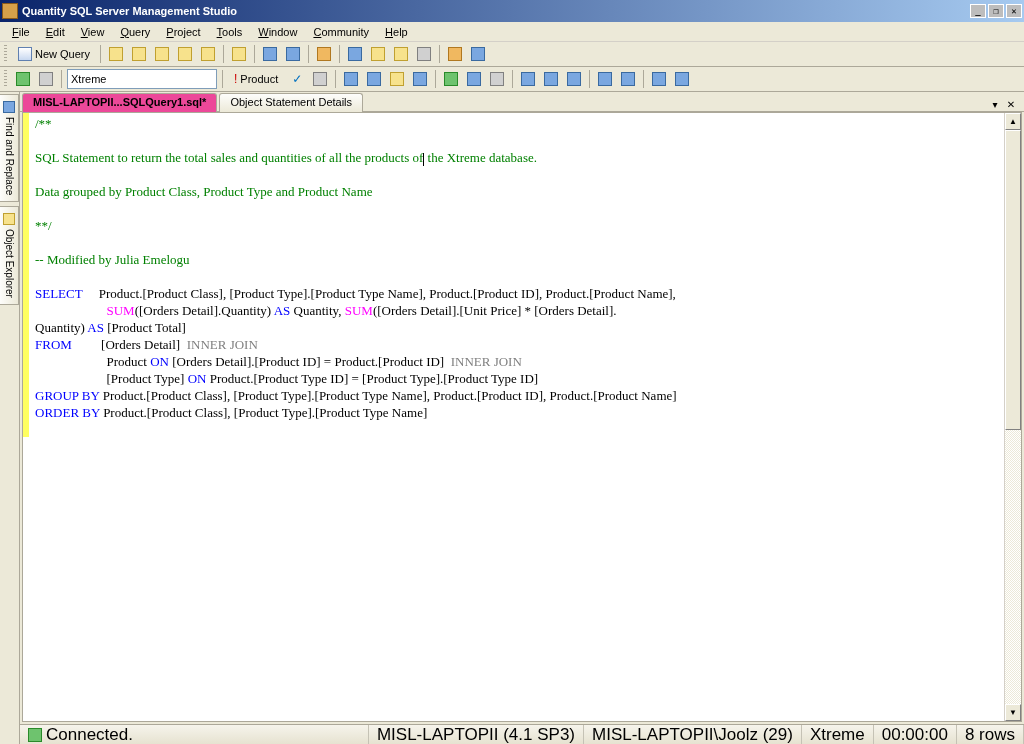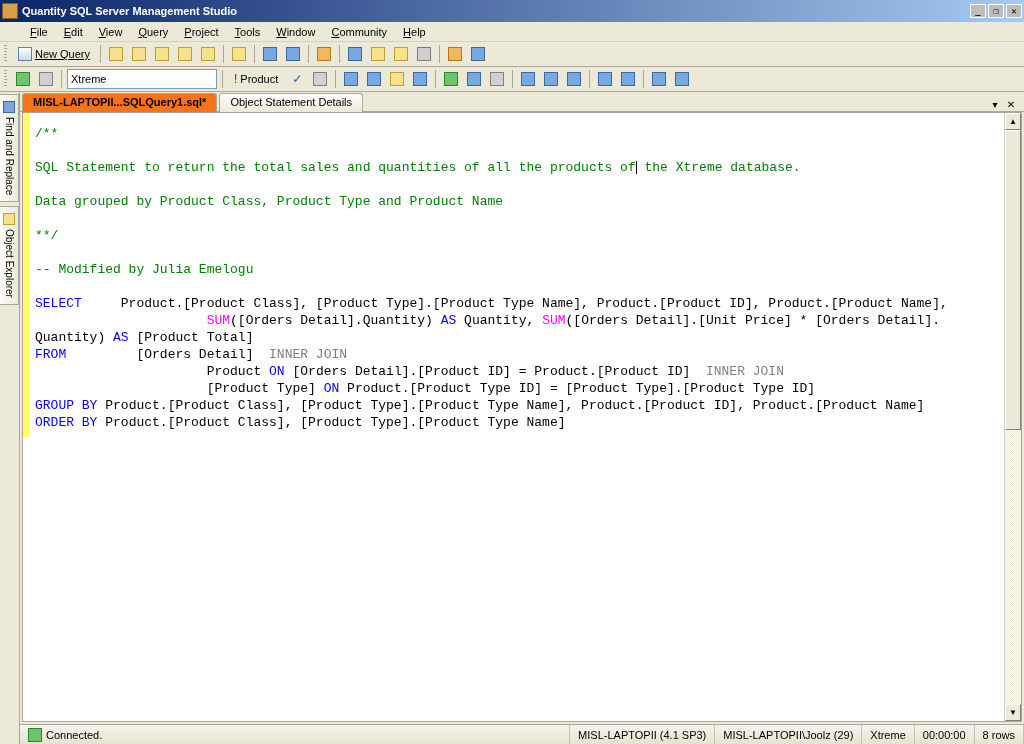--- a/index.html
+++ b/index.html
@@ -3,21 +3,21 @@
 <meta charset="utf-8">
 <style>
 * { margin:0; padding:0; box-sizing:border-box; }
 body { font-family: Tahoma, sans-serif; font-size:11px; background:#ece9d8; width:1024px; height:744px; overflow:hidden; position:relative; }
 
 .titlebar { height:22px; background:linear-gradient(to right,#0a246a,#a6caf0); color:#fff; display:flex; align-items:center; padding:0 2px; font-weight:bold; font-size:11px; }
 .titlebar .ticon { width:16px; height:16px; background:#d6a04a; margin-right:4px; display:inline-block; border:1px solid #8a5a1a; }
 .titlebar .spacer { flex:1; }
 .titlebar .winbtn { width:16px; height:14px; background:#bdbdbd; border:1px solid #fff; margin-left:2px; display:flex; align-items:center; justify-content:center; font-size:9px; font-family:monospace; color:#000; }
 
-.menubar { height:20px; background:#ece9d8; display:flex; align-items:center; padding:0 24px; gap:4px; border-bottom:1px solid #d4d0c8; }
+.menubar { height:20px; background:#ece9d8; display:flex; align-items:center; padding:0 6px; gap:4px; border-bottom:1px solid #d4d0c8; }
 .menubar span { padding:2px 6px; cursor:default; }
 .menubar span u { text-decoration:underline; }
 
 .toolbar { background:#ece9d8; border-bottom:1px solid #aca899; padding:2px 4px; display:flex; align-items:center; gap:3px; flex-wrap:wrap; min-height:24px; }
 .grip { width:3px; height:18px; background:repeating-linear-gradient(to bottom,#aca899 0,#aca899 1px,transparent 1px,transparent 3px); margin-right:3px; }
 .tbtn { width:20px; height:20px; display:flex; align-items:center; justify-content:center; border:1px solid transparent; }
 .nq-btn { display:flex; align-items:center; height:20px; padding:0 4px; gap:3px; border:1px solid transparent; }
 .dbcombo { width:150px; height:20px; background:#fff; border:1px solid #7f9db9; padding:1px 3px; font-size:11px; }
 .exec-btn { display:flex; align-items:center; height:20px; padding:0 5px; gap:3px; border:1px solid transparent; }
 .sep { width:1px; height:18px; background:#aca899; margin:0 2px; }
@@ -31,39 +31,39 @@
 .i-sql { background:linear-gradient(#fff,#c8d8f0); border:1px solid #6080b0; }
 
 .workspace { position:relative; height:652px; background:#ece9d8; display:flex; }
 .sidetabs { width:20px; background:#ece9d8; border-right:1px solid #aca899; display:flex; flex-direction:column; padding-top:2px; }
 .sidetab { writing-mode:vertical-rl; text-orientation:mixed; background:linear-gradient(to right,#fdfdfb,#ece9d8); border:1px solid #aca899; border-left:none; padding:6px 2px; font-size:10px; margin-bottom:4px; display:flex; align-items:center; gap:4px; }
 .sidetab .sicn { width:12px; height:12px; transform:rotate(90deg); }
 
 .main { flex:1; display:flex; flex-direction:column; background:#ece9d8; }
 .tabrow { height:20px; display:flex; align-items:flex-end; padding:0 2px; background:#ece9d8; position:relative; border-bottom:1px solid #aca899; }
 .tab { height:19px; padding:2px 10px; background:linear-gradient(#fdfdfb,#ece9d8); border:1px solid #aca899; border-bottom:none; border-radius:3px 3px 0 0; font-size:11px; margin-right:2px; position:relative; top:1px; }
-.tab.active { background:#f97316; font-weight:bold; z-index:2; }
+.tab.active { background:#ec4899; font-weight:bold; z-index:2; }
 .tabrow .tabctrl { margin-left:auto; display:flex; gap:2px; padding-right:4px; }
 .tabrow .tabctrl span { width:14px; height:14px; display:flex; align-items:center; justify-content:center; font-size:10px; }
 
 .editor-wrap { flex:1; display:flex; background:#fff; border:1px solid #aca899; margin:0 2px 2px 2px; }
-.editor { flex:1; position:relative; font-family:Liberation Mono, monospace; font-size:13px; line-height:17px; padding:12px 4px; overflow:hidden; }
+.editor { flex:1; position:relative; font-family:Liberation Serif, serif; font-size:13px; line-height:17px; padding:2px 4px; overflow:hidden; }
 .editor .ylbar { position:absolute; left:0; top:0; width:6px; background:#ffff60; }
 .editor-content { margin-left:8px; white-space:pre; color:#000; }
 .c-green { color:#008000; }
 .c-blue { color:#0000ff; }
 .c-magenta { color:#ff00ff; }
 .c-gray { color:#808080; }
 
 .vscroll { width:17px; background:#ece9d8; border-left:1px solid #d4d0c8; position:relative; display:flex; flex-direction:column; }
 .vscroll .arrow { height:17px; background:#ece9d8; border:1px solid #fff; border-right-color:#808080; border-bottom-color:#808080; display:flex; align-items:center; justify-content:center; font-size:8px; }
 .vscroll .thumb-track { flex:1; background:repeating-conic-gradient(#fff 0% 25%,#ece9d8 0% 50%) 50% /2px 2px; }
 .vscroll .thumb { height:300px; background:#ece9d8; border:1px solid #fff; border-right-color:#808080; border-bottom-color:#808080; }
 
-.connbar { height:20px; background:linear-gradient(#f6f4ec,#e6e2d0); border-top:1px solid #aca899; display:flex; align-items:center; font-size:11px; }
+.connbar { height:20px; background:linear-gradient(#f6f4ec,#e6e2d0); border-top:1px solid #aca899; display:flex; align-items:center; font-size:17px; }
 .connbar .seg { border-right:1px solid #c5c2b5; padding:0 8px; height:100%; display:flex; align-items:center; }
 .connbar .seg.grow { flex:1; }
 
 .caret-mark { display:inline-block; width:1px; height:13px; background:#000; vertical-align:middle; }
 </style>
 </head>
 <body>
 
 <div class="titlebar">
   <span class="ticon"></span>
@@ -83,21 +83,21 @@
   <span><u>T</u>ools</span>
   <span><u>W</u>indow</span>
   <span><u>C</u>ommunity</span>
   <span><u>H</u>elp</span>
 </div>
 
 <div class="toolbar">
   <span class="grip"></span>
   <span class="nq-btn">
     <span class="icon-box i-sql"></span>
-    <span style="text-decoration:underline;">New Query</span>
+    <span style="">New Query</span>
   </span>
   <span class="sep"></span>
   <span class="tbtn">
       <span class="icon-box i-yellow"></span>
     </span>
   <span class="tbtn">
       <span class="icon-box i-yellow"></span>
     </span>
   <span class="tbtn">
       <span class="icon-box i-yellow"></span>

